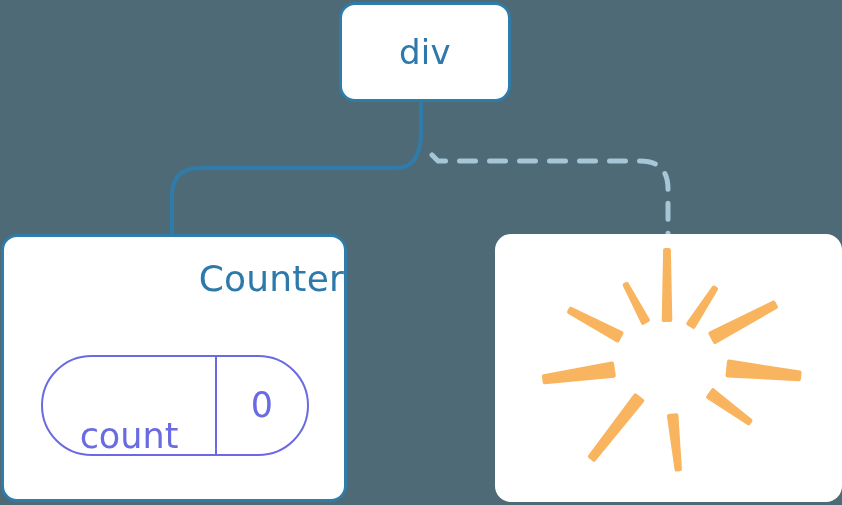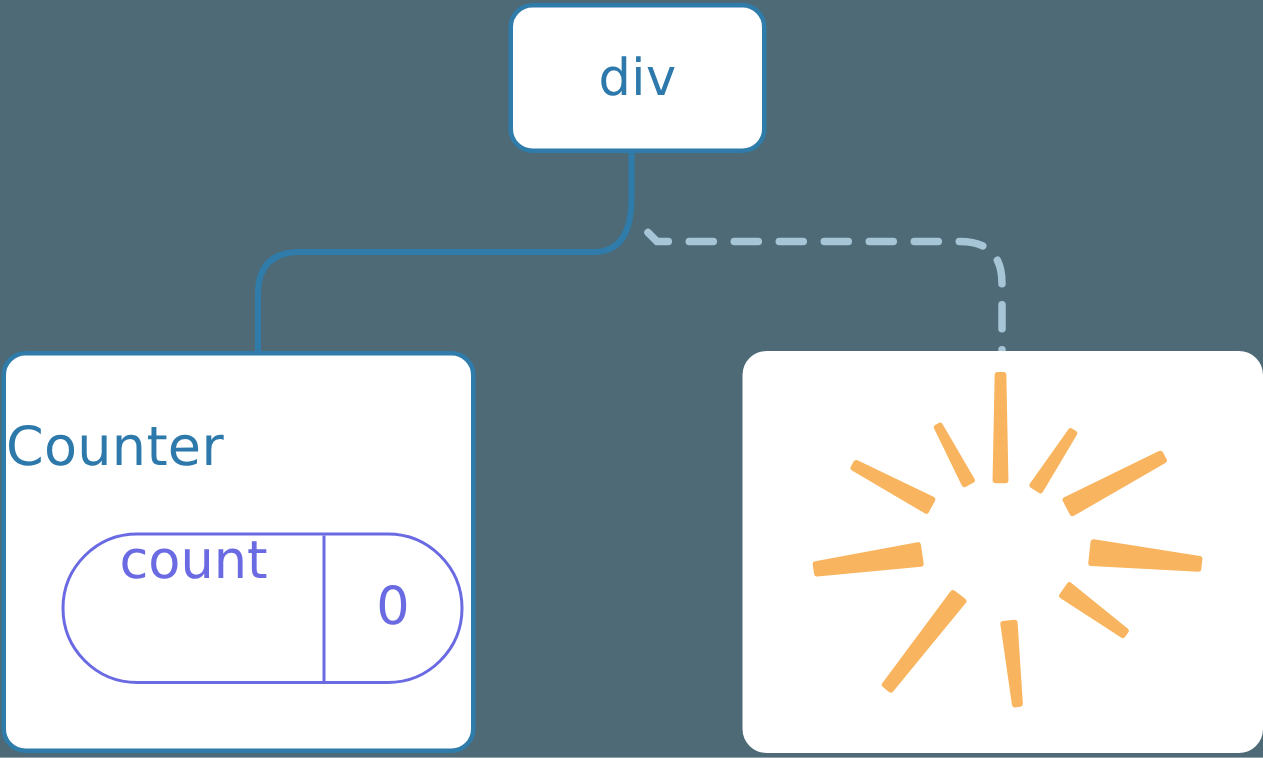--- a/index.html
+++ b/index.html
@@ -53,26 +53,26 @@
     font-size: 34px;
     color: #2d79ab;
     letter-spacing: 0.3px;
     line-height: 1;
   }
 
   
   #node-counter {
     left: 1px;
     top: 234px;
-    width: 316px;
+    width: 346px;
     height: 268px;
     display: flex;
     flex-direction: column;
-    align-items: flex-start;
-    padding-top: 44px;
+    align-items: flex-end;
+    padding-top: 24px;
   }
   #node-counter .node-title {
     font-size: 36px;
     color: #2d79ab;
     line-height: 1;
     letter-spacing: 0.2px;
   }
 
   
   .prop-pill {
@@ -84,21 +84,21 @@
     box-sizing: border-box;
     border: 2px solid #6a6ae2;
     border-radius: 52px;
     display: flex;
     align-items: stretch;
     background: transparent;
   }
   .prop-key {
     flex: 0 0 174px;
     display: flex;
-    align-items: flex-start;
+    align-items: flex-end;
     justify-content: center;
     box-sizing: border-box;
     border-right: 2px solid #6a6ae2;
   }
   .prop-val {
     flex: 1 1 auto;
     display: flex;
     align-items: center;
     justify-content: center;
   }

